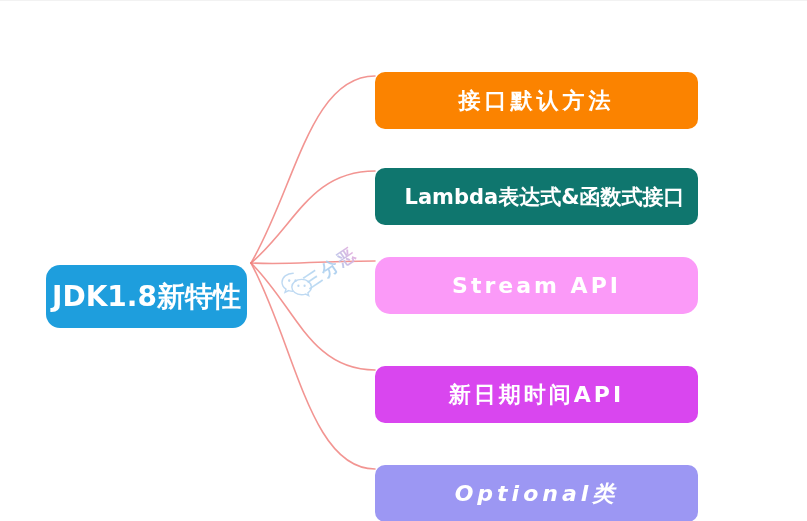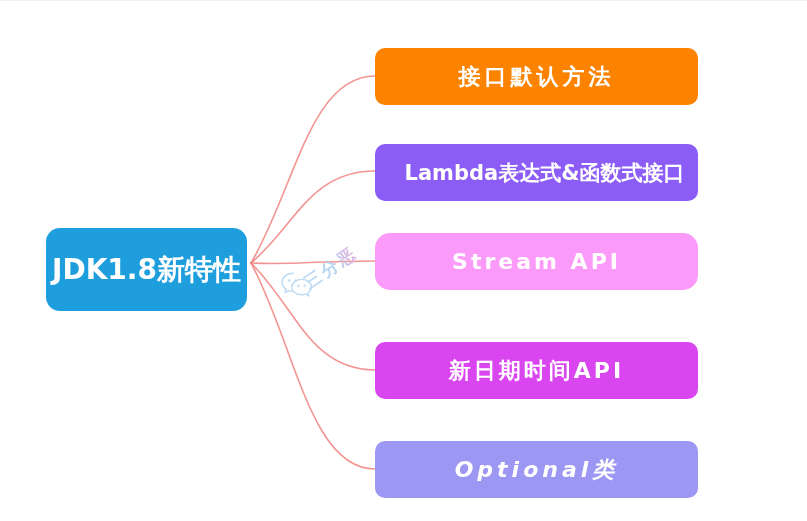--- a/index.html
+++ b/index.html
@@ -26,24 +26,25 @@
   }
   .node {
     position: absolute;
     display: flex;
     align-items: center;
     justify-content: center;
     color: #ffffff;
     font-weight: bold;
     text-align: center;
     box-sizing: border-box;
+    margin-top: 24px;
   }
   .root-node {
-    left: 46px; top: 227px;
-    width: 201px; height: 83px;
+    left: 46px; top: 240px;
+    width: 201px; height: 63px;
     border-radius: 14px;
     font-size: 28px;
     letter-spacing: 0px;
   }
   .branch-node {
     left: 375px;
     width: 323px; height: 57px;
     border-radius: 10px;
     font-size: 22px;
     letter-spacing: 4px;
@@ -91,21 +92,21 @@
     <path d="M251,262 C295,225 310,170 375,170" stroke="#f0837f"></path>
     <path d="M251,262 C295,264 310,260 375,260" stroke="#f0837f"></path>
     <path d="M251,262 C295,305 310,369 375,369" stroke="#f0837f"></path>
     <path d="M251,262 C295,344 310,468 375,468" stroke="#f0837f"></path>
   </svg>
 
   <div class="node root-node" style="background-color: rgb(30, 158, 221);">JDK1.8新特性</div>
 
   <div class="node branch-node branch-1" style="background-color: rgb(251, 131, 0);">接口默认方法</div>
 
-  <div class="node branch-node branch-2" style="background-color: #8b5cf6; padding-left: 16px;">Lambda表达式&amp;函数式接口</div>
+  <div class="node branch-node branch-2" style="background-color: #0f766e; padding-left: 16px;">Lambda表达式&amp;函数式接口</div>
 
   <div class="node branch-node branch-3" style="background-color: rgb(251, 154, 248); border-radius: 15px;">Stream API</div>
 
   <div class="node branch-node branch-4" style="background-color: #d946ef;">新日期时间API</div>
 
   <div class="node branch-node branch-5" style="background-color: rgb(156, 151, 243);">Optional类</div>
 
   <div class="watermark">
     <svg class="wm-icon" viewBox="0 0 34 30" fill="none">
       <path d="M13.2 2.2 C6.8 2.2 2.0 6.3 2.0 11.3 C2.0 14.2 3.6 16.6 6.0 18.2 L5.0 21.4 L8.6 19.6 C9.9 20.0 11.3 20.3 12.8 20.3" stroke="#a9cdee" stroke-width="1.4" stroke-linecap="round"></path>

